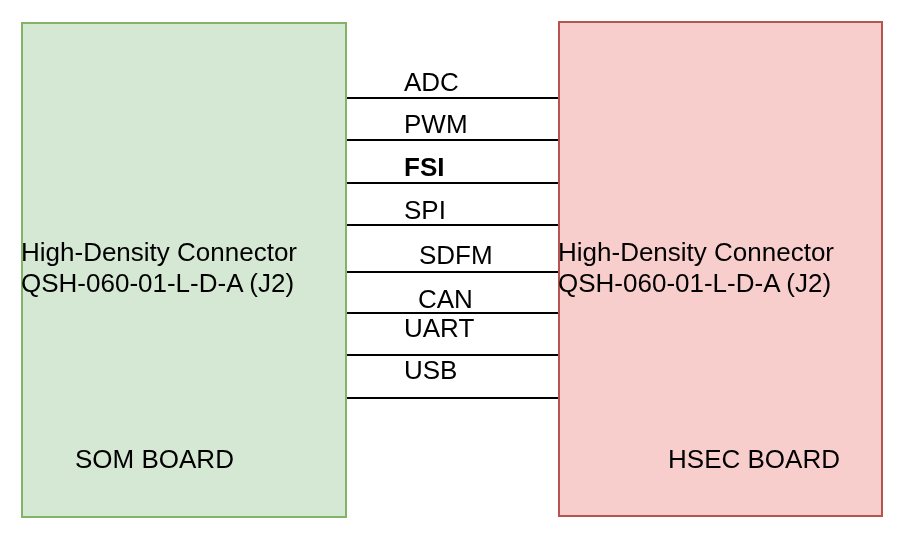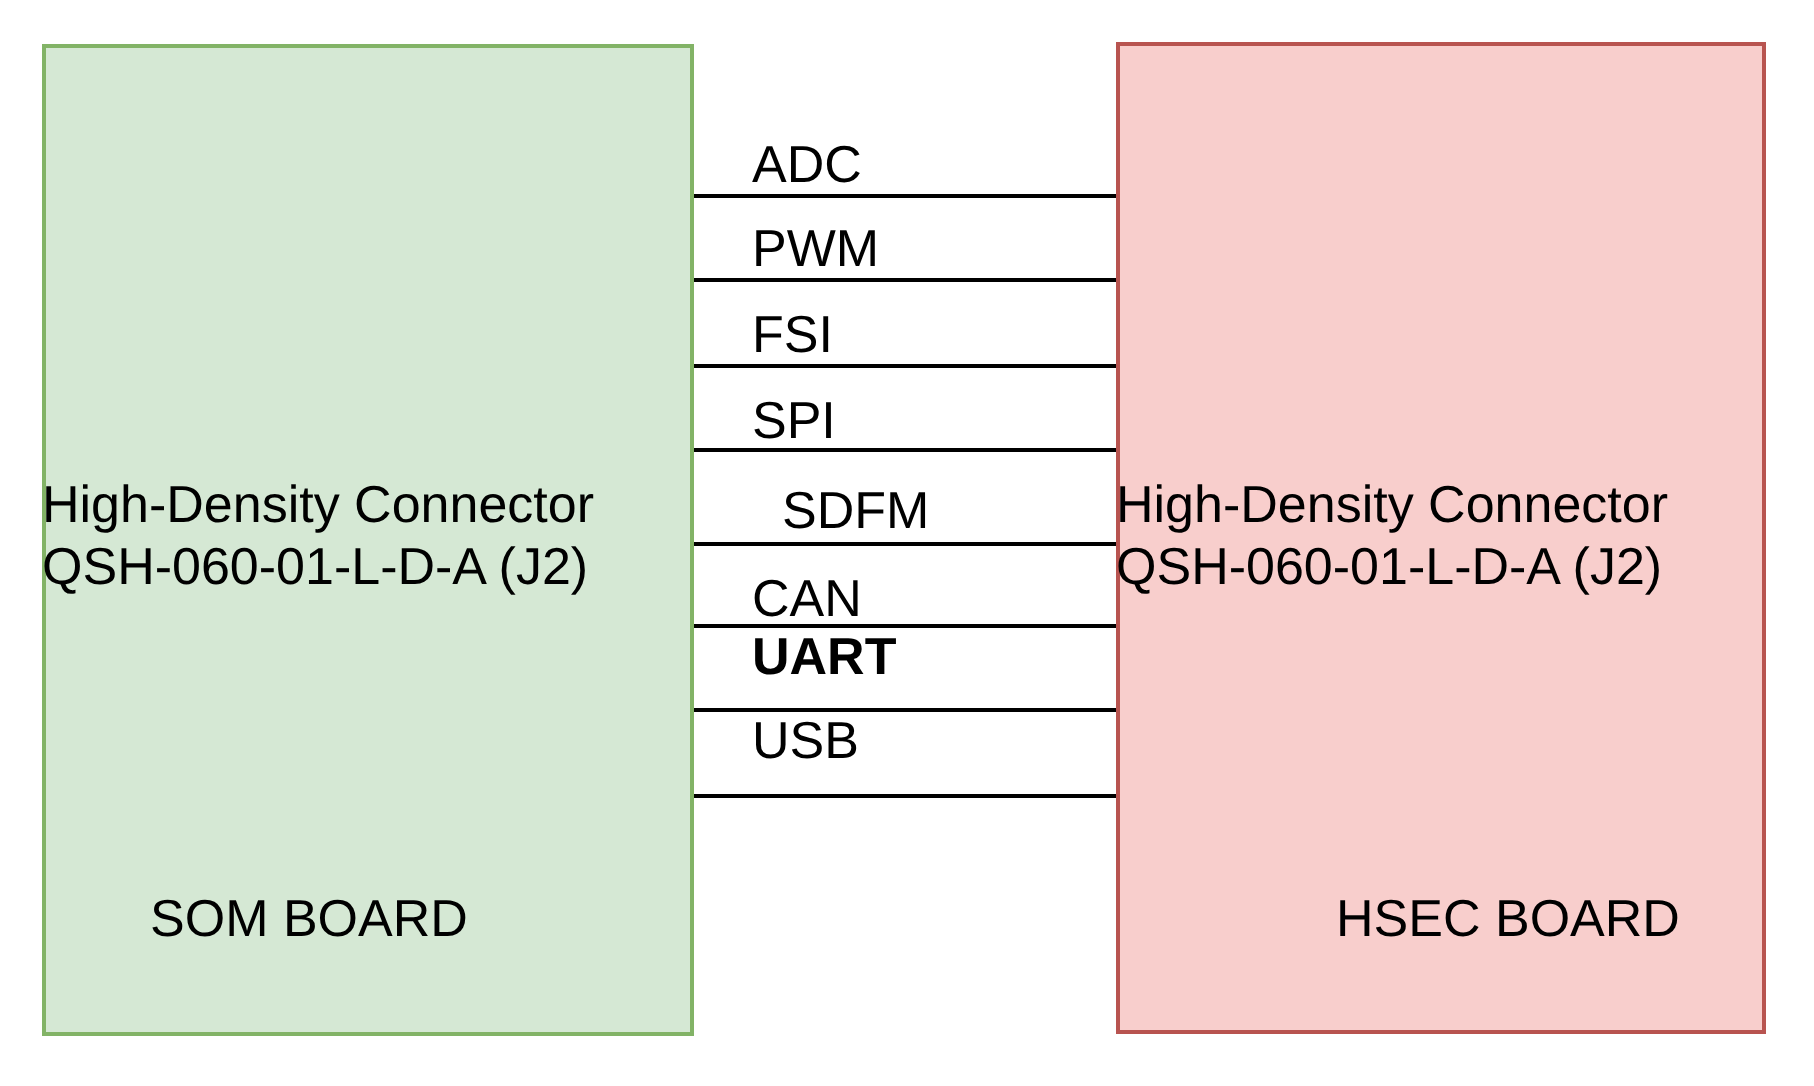--- a/index.html
+++ b/index.html
@@ -36,21 +36,21 @@
   }
   .conn-line {
     position: absolute;
     left: 347px;
     width: 211px;
     height: 2px;
     background: #000000;
   }
   .conn-label {
     position: absolute;
-    left: 376px;
+    left: 404px;
     font-size: 26px;
     line-height: 26px;
     white-space: nowrap;
   }
 </style>
 </head>
 <body>
 
 <div class="canvas" style="color: rgb(0, 0, 0);">
 
@@ -71,26 +71,26 @@
   </div>
 
   <div class="board-label" style="left:558px; top:446px; width:392px; text-align:center;">HSEC BOARD</div>
 
   <div id="connections">
       <div class="conn-line" style="top: 97px; background: rgb(0, 0, 0);"></div>
       <div class="conn-label" style="top: 69px;">ADC</div>
       <div class="conn-line" style="top: 139px; background: rgb(0, 0, 0);"></div>
       <div class="conn-label" style="top: 111px;">PWM</div>
       <div class="conn-line" style="top: 182px; background: rgb(0, 0, 0);"></div>
-      <div class="conn-label" style="top: 154px;">FSI</div>
+      <div class="conn-label" style="top: 154px; font-weight: bold;">FSI</div>
       <div class="conn-line" style="top: 224px; background: rgb(0, 0, 0);"></div>
       <div class="conn-label" style="top: 197px;">SPI</div>
       <div class="conn-line" style="top: 271px; background: rgb(0, 0, 0);"></div>
       <div class="conn-label" style="top: 242px; margin-left: 15px;">SDFM</div>
       <div class="conn-line" style="top: 312px; background: rgb(0, 0, 0);"></div>
-      <div class="conn-label" style="top: 286px;">CAN</div>
+      <div class="conn-label" style="top: 286px; margin-left: 14px;">CAN</div>
       <div class="conn-line" style="top: 354px; background: rgb(0, 0, 0);"></div>
-      <div class="conn-label" style="top: 315px; font-weight: bold;">UART</div>
+      <div class="conn-label" style="top: 315px;">UART</div>
       <div class="conn-line" style="top: 397px; background: rgb(0, 0, 0);"></div>
       <div class="conn-label" style="top: 357px;">USB</div>
     </div>
 
 </div>
 
 </body></html>

